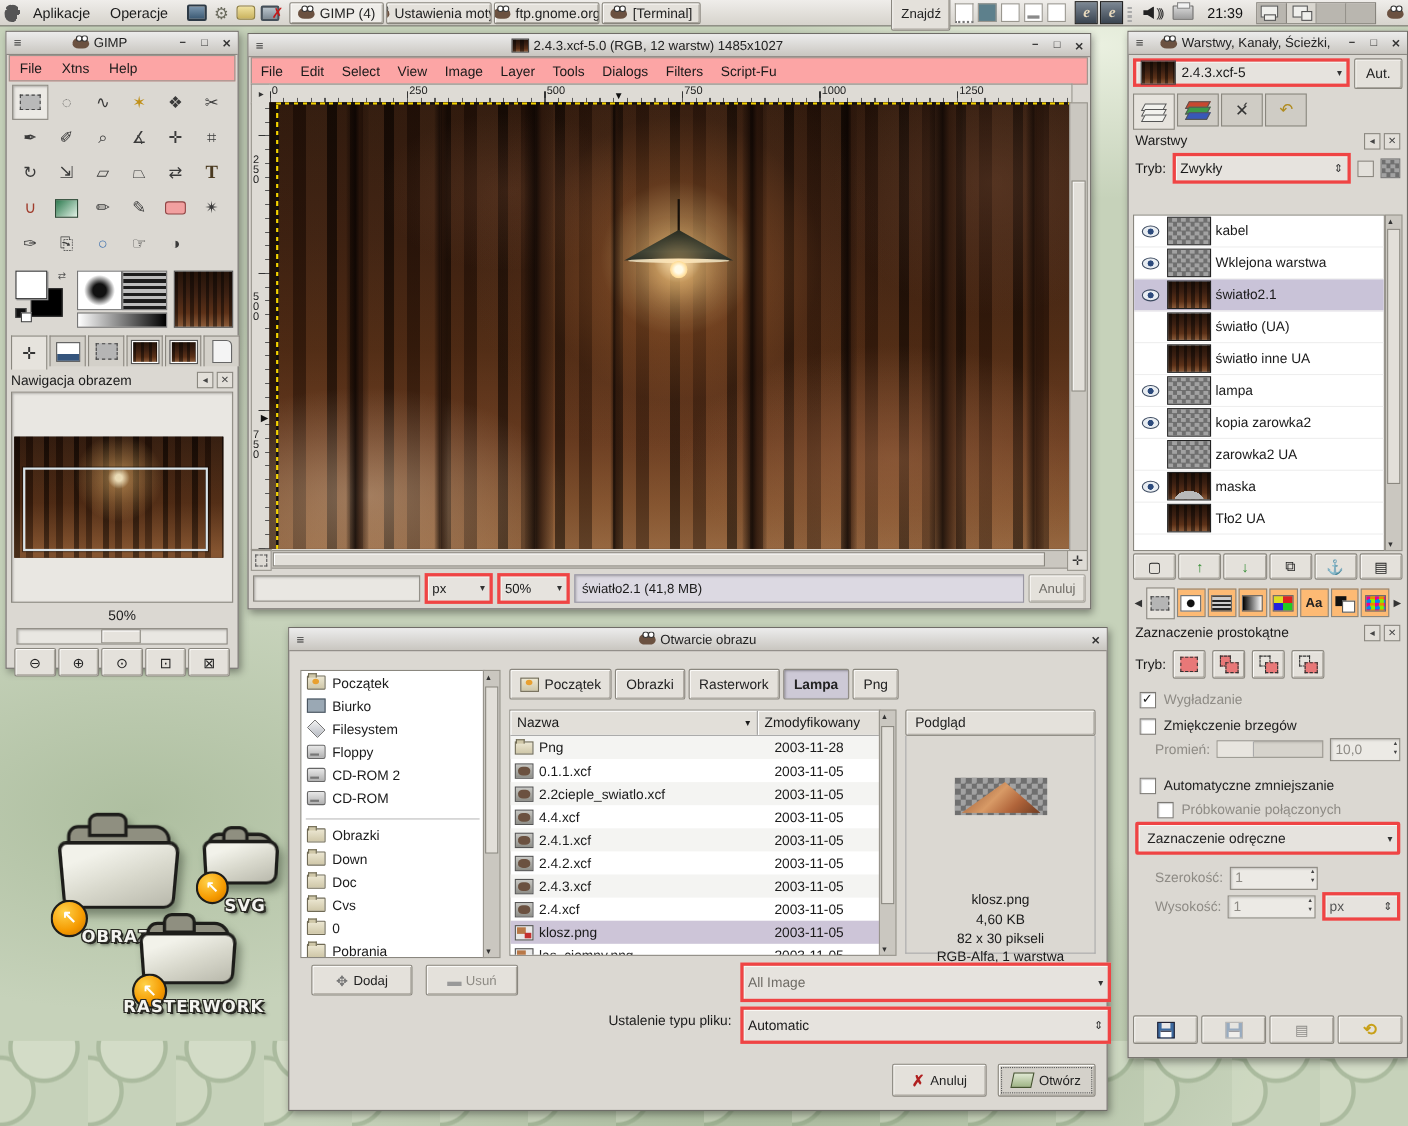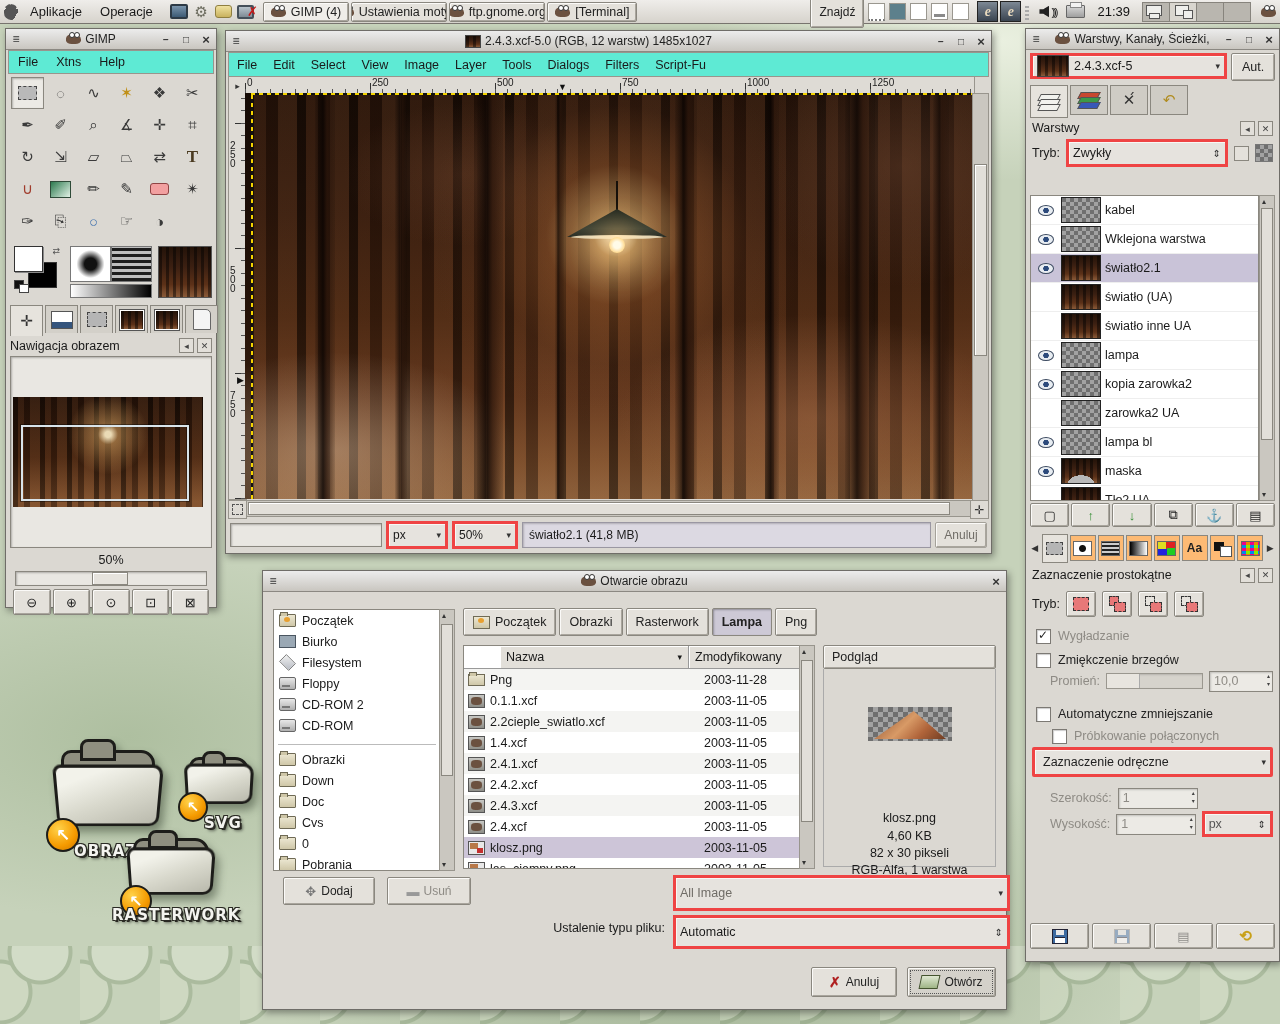--- a/index.html
+++ b/index.html
@@ -66,21 +66,21 @@
   .printer::before{content:"";position:absolute;left:3px;top:-4px;width:10px;height:4px;background:#f2f2f2;border:1px solid #888;}
   .clock{font-size:13px;margin:0 8px;color:#111;}
   .pager{display:flex;border:1px solid #87847d;height:18px;}
   .pgc{width:26px;background:#b9b6af;border-right:1px solid #87847d;position:relative;}
   .pgc:last-child{border-right:none;}
   .pgc.on{background:#d9d6cf;}
   .pgc .w1{position:absolute;left:3px;top:2px;width:14px;height:9px;background:#efefec;border:1px solid #555;}
   .pgc .w2{position:absolute;left:6px;bottom:2px;width:9px;height:4px;background:#efefec;border:1px solid #555;}
   
   #toolbox{left:5px;top:28px;width:210px;height:578px;}
-  .menubar{position:absolute;left:2px;right:2px;top:22px;height:22px;background:#5eead4;border:1px solid #98958d;display:flex;align-items:center;}
+  .menubar{position:absolute;left:2px;right:2px;top:22px;height:22px;background:#fca5a5;border:1px solid #98958d;display:flex;align-items:center;}
   .menubar .mi{padding:2px 9px;font-size:12.5px;}
   #toolgrid{position:absolute;left:5px;top:48px;width:198px;display:grid;grid-template-columns:repeat(6,33px);grid-auto-rows:32px;}
   .tool{display:flex;align-items:center;justify-content:center;font-size:15px;color:#3a3a3a;border:1px solid transparent;}
   .tool.active{background:#eceae5;border:1px solid #8a877f;box-shadow:inset 1px 1px 2px rgba(0,0,0,.25);}
   .tool.rect-sel::before{content:"";width:17px;height:12px;background:#b9b9b9;border:1px dashed #444;}
   .tool.gradient-cell::before{content:"";width:19px;height:15px;border:1px solid #2e4a38;background:linear-gradient(135deg,#2d7a4f,#e2f2e6);}
   .tool.eraser-cell::before{content:"";width:17px;height:10px;background:#f2a0a0;border:1px solid #8f4444;border-radius:3px;}
   .tool.text-tool{font-family:"Liberation Serif",serif;font-weight:bold;font-size:17px;color:#4a3a20;}
   .tool.wand{color:#c09018;}
   .tool.blur{color:#4a78b0;}
@@ -271,21 +271,21 @@
   #pscroll .sthumb{position:absolute;left:1px;right:1px;top:14px;height:150px;background:#e2dfd9;border:1px solid #8a877f;}
   #pathrow{position:absolute;left:200px;top:36px;right:10px;height:30px;display:flex;gap:3px;align-items:center;}
   .pbtn{height:28px;padding:0 9px;font-size:12.5px;gap:5px;}
   .pbtn.active{background:#cdc9d6;box-shadow:inset 1px 1px 2px rgba(0,0,0,.3);font-weight:bold;}
   .pbtn .pb-ic{display:none;}
   .pbtn.with-icon .pb-ic{display:inline-block;width:15px;height:11px;background:linear-gradient(#ece7d2,#cfc7a8);border:1px solid #6f6a55;position:relative;}
   .pbtn.with-icon .pb-ic::after{content:"";position:absolute;left:4px;top:1px;width:6px;height:5px;background:#e8a030;border-radius:50%;}
   #filetable{position:absolute;left:200px;top:74px;width:336px;height:222px;background:#fff;border:1px solid #8a877f;overflow:hidden;}
   #fhead{display:flex;height:22px;border-bottom:1px solid #999;}
   .fh{background:#e2dfd9;border-right:1px solid #999;box-shadow:inset 1px 1px 0 #fff;display:flex;align-items:center;padding:0 6px;font-size:12.5px;position:relative;}
-  .fh.name{flex:1;margin-left:36px;}
+  .fh.name{flex:1;}
   .fh.name::after{content:"▾";position:absolute;right:6px;font-size:9px;}
   .fh.date{width:98px;}
   .frow{height:21px;display:flex;align-items:center;gap:5px;padding:0 4px;font-size:12.5px;}
   .frow:nth-child(odd){background:#f4f4f2;}
   .frow.selected{background:#cdc5d8;}
   .fname{flex:1;white-space:nowrap;overflow:hidden;}
   .fdate{width:92px;flex:none;}
   .fic{width:15px;height:12px;flex:none;position:relative;}
   .frow.ic-folder .fic{background:linear-gradient(#ece7d2,#cfc7a8);border:1px solid #6f6a55;height:10px;}
   .frow.ic-folder .fic::before{content:"";position:absolute;left:0;top:-3px;width:6px;height:3px;background:#cfc7a8;border:1px solid #6f6a55;border-bottom:none;}
@@ -785,27 +785,20 @@
         </div>
 
         <div class="lrow t-checker">
           <span class="eye-slot">
             <span class="eye"></span>
           </span>
           <span class="lthumb"></span>
           <span class="lname">zarowka2 UA</span>
         </div>
 
-        <div class="lrow vis t-checker">
-          <span class="eye-slot">
-            <span class="eye"></span>
-          </span>
-          <span class="lthumb"></span>
-          <span class="lname">lampa bl</span>
-        </div>
 
         <div class="lrow vis t-mask">
           <span class="eye-slot">
             <span class="eye"></span>
           </span>
           <span class="lthumb"></span>
           <span class="lname">maska</span>
         </div>
 
         <div class="lrow t-forest">
@@ -1078,21 +1071,21 @@
           </div>
 
           <div class="frow ic-xcf">
             <span class="fic"></span>
             <span class="fname">2.2cieple_swiatlo.xcf</span>
             <span class="fdate">2003-11-05</span>
           </div>
 
           <div class="frow ic-xcf">
             <span class="fic"></span>
-            <span class="fname">1.4.xcf</span>
+            <span class="fname">4.4.xcf</span>
             <span class="fdate">2003-11-05</span>
           </div>
 
           <div class="frow ic-xcf">
             <span class="fic"></span>
             <span class="fname">2.4.1.xcf</span>
             <span class="fdate">2003-11-05</span>
           </div>
 
           <div class="frow ic-xcf">

